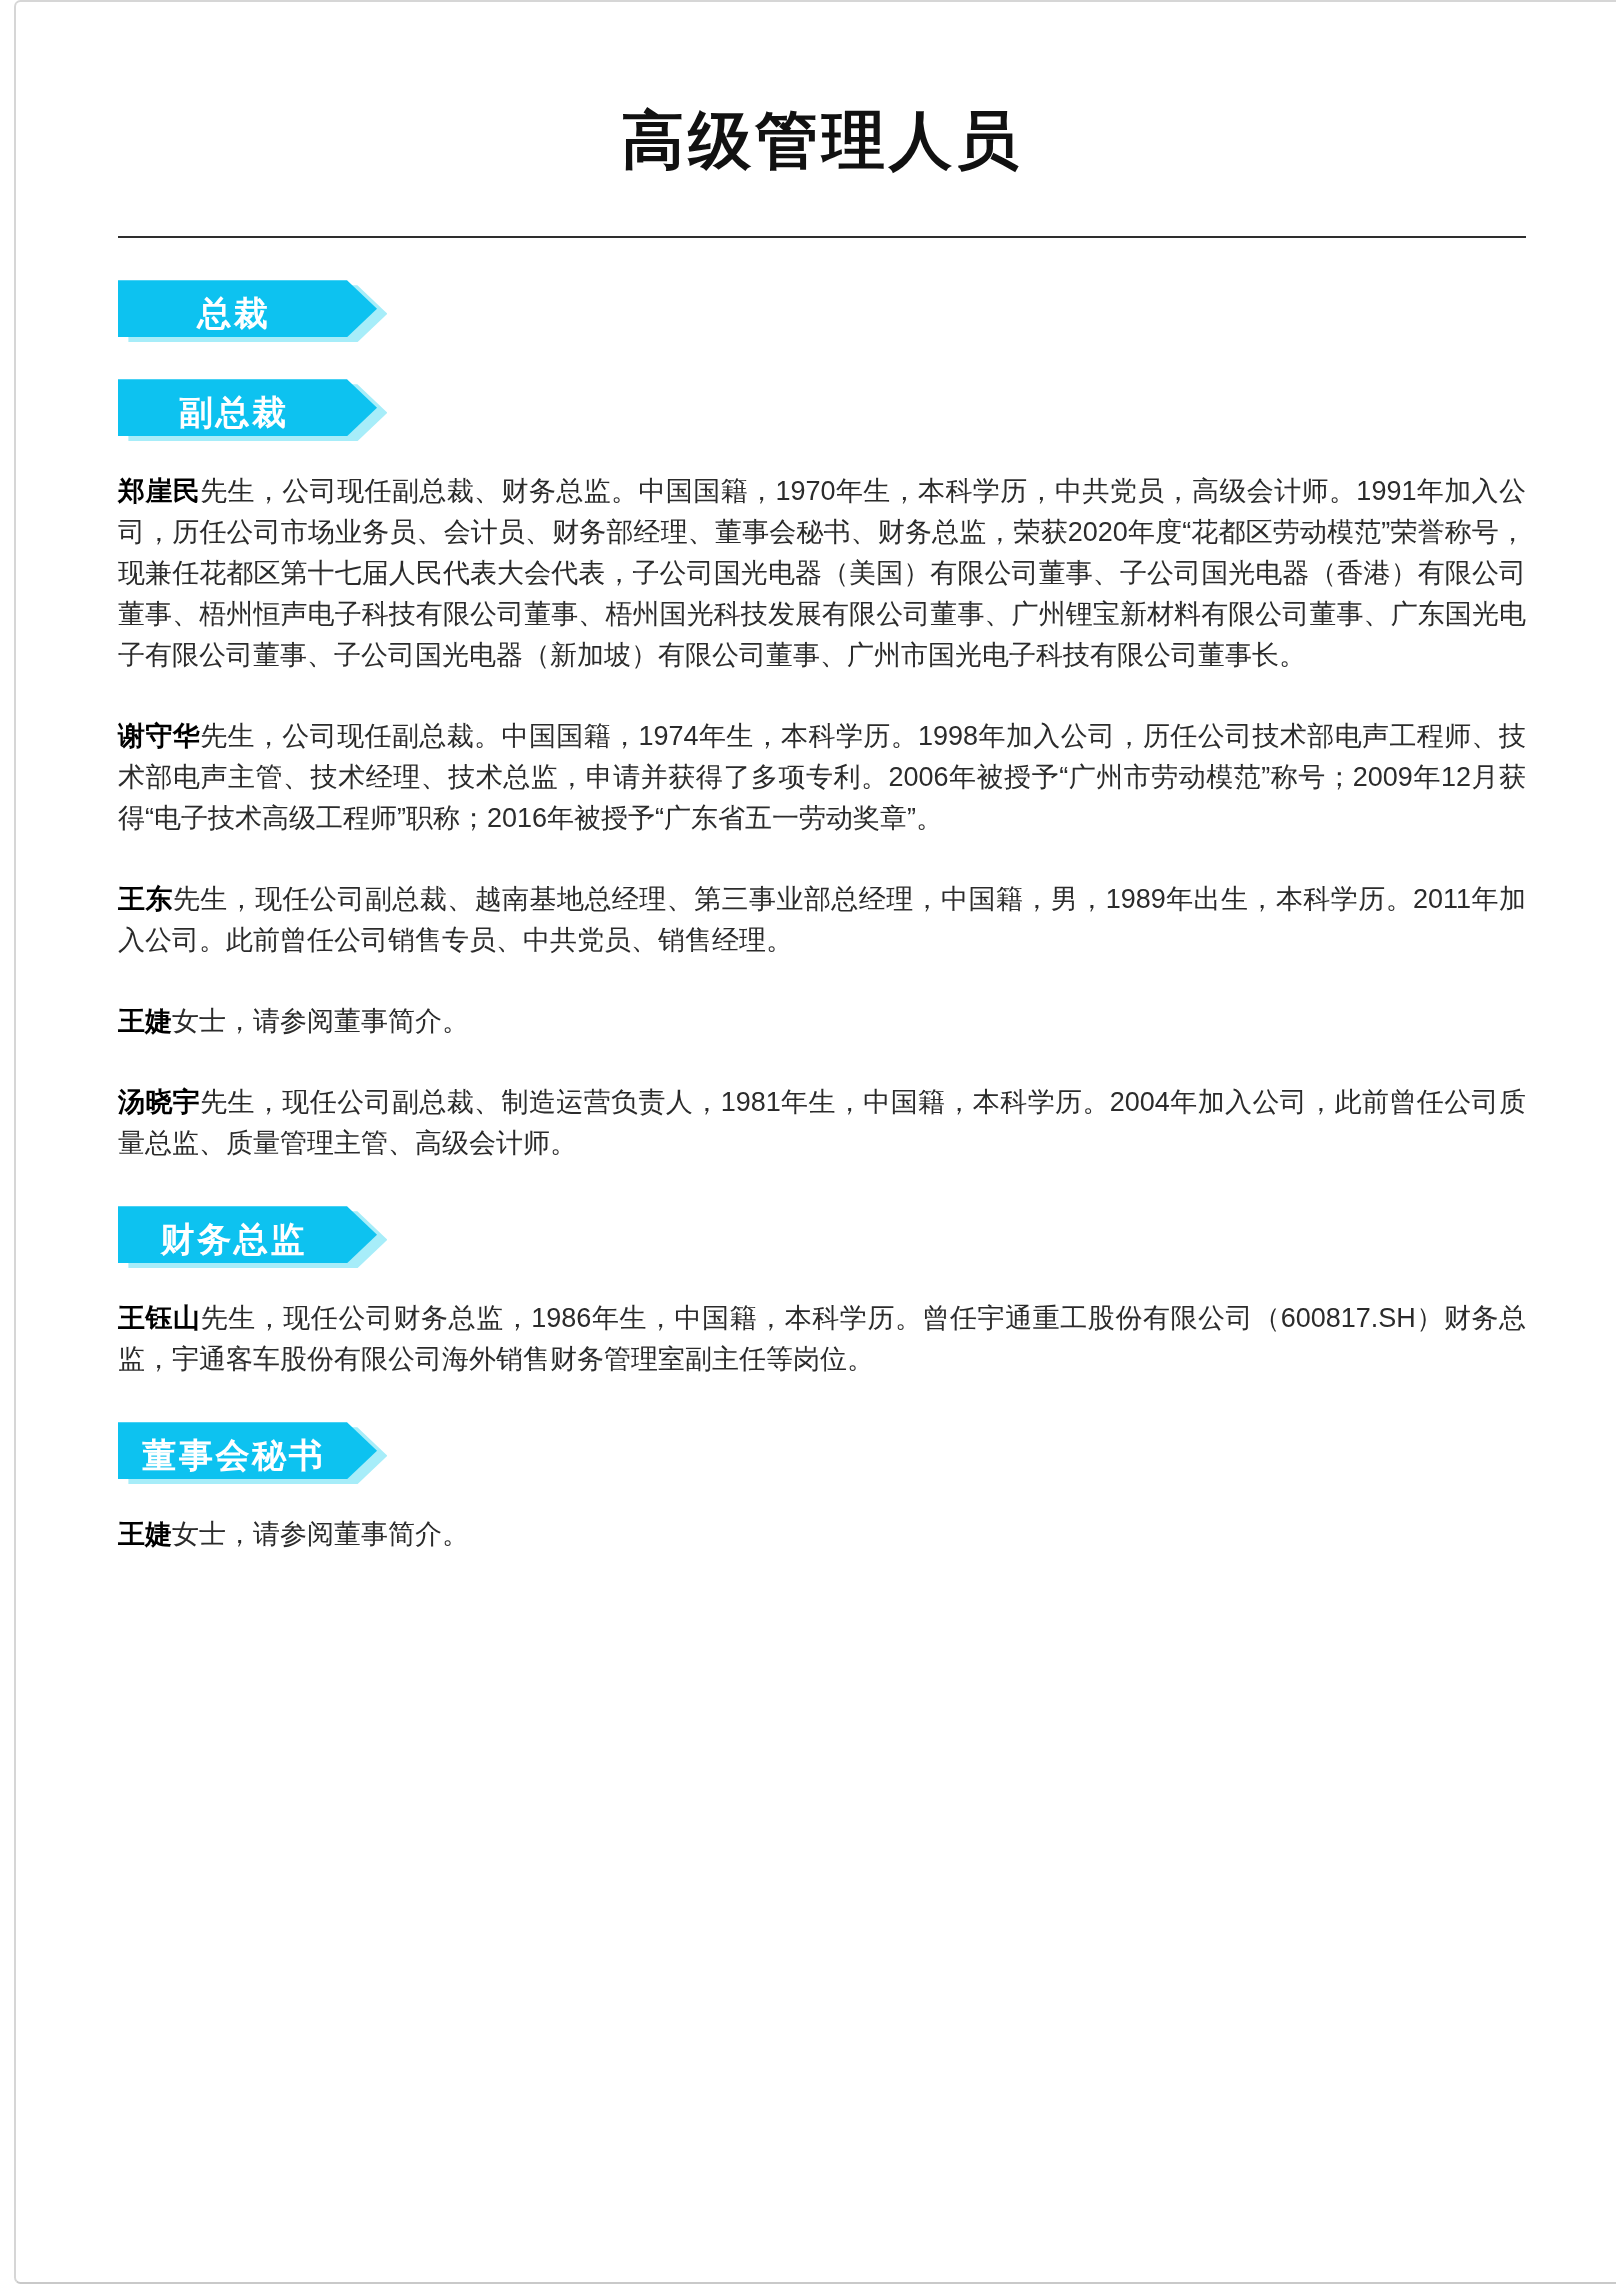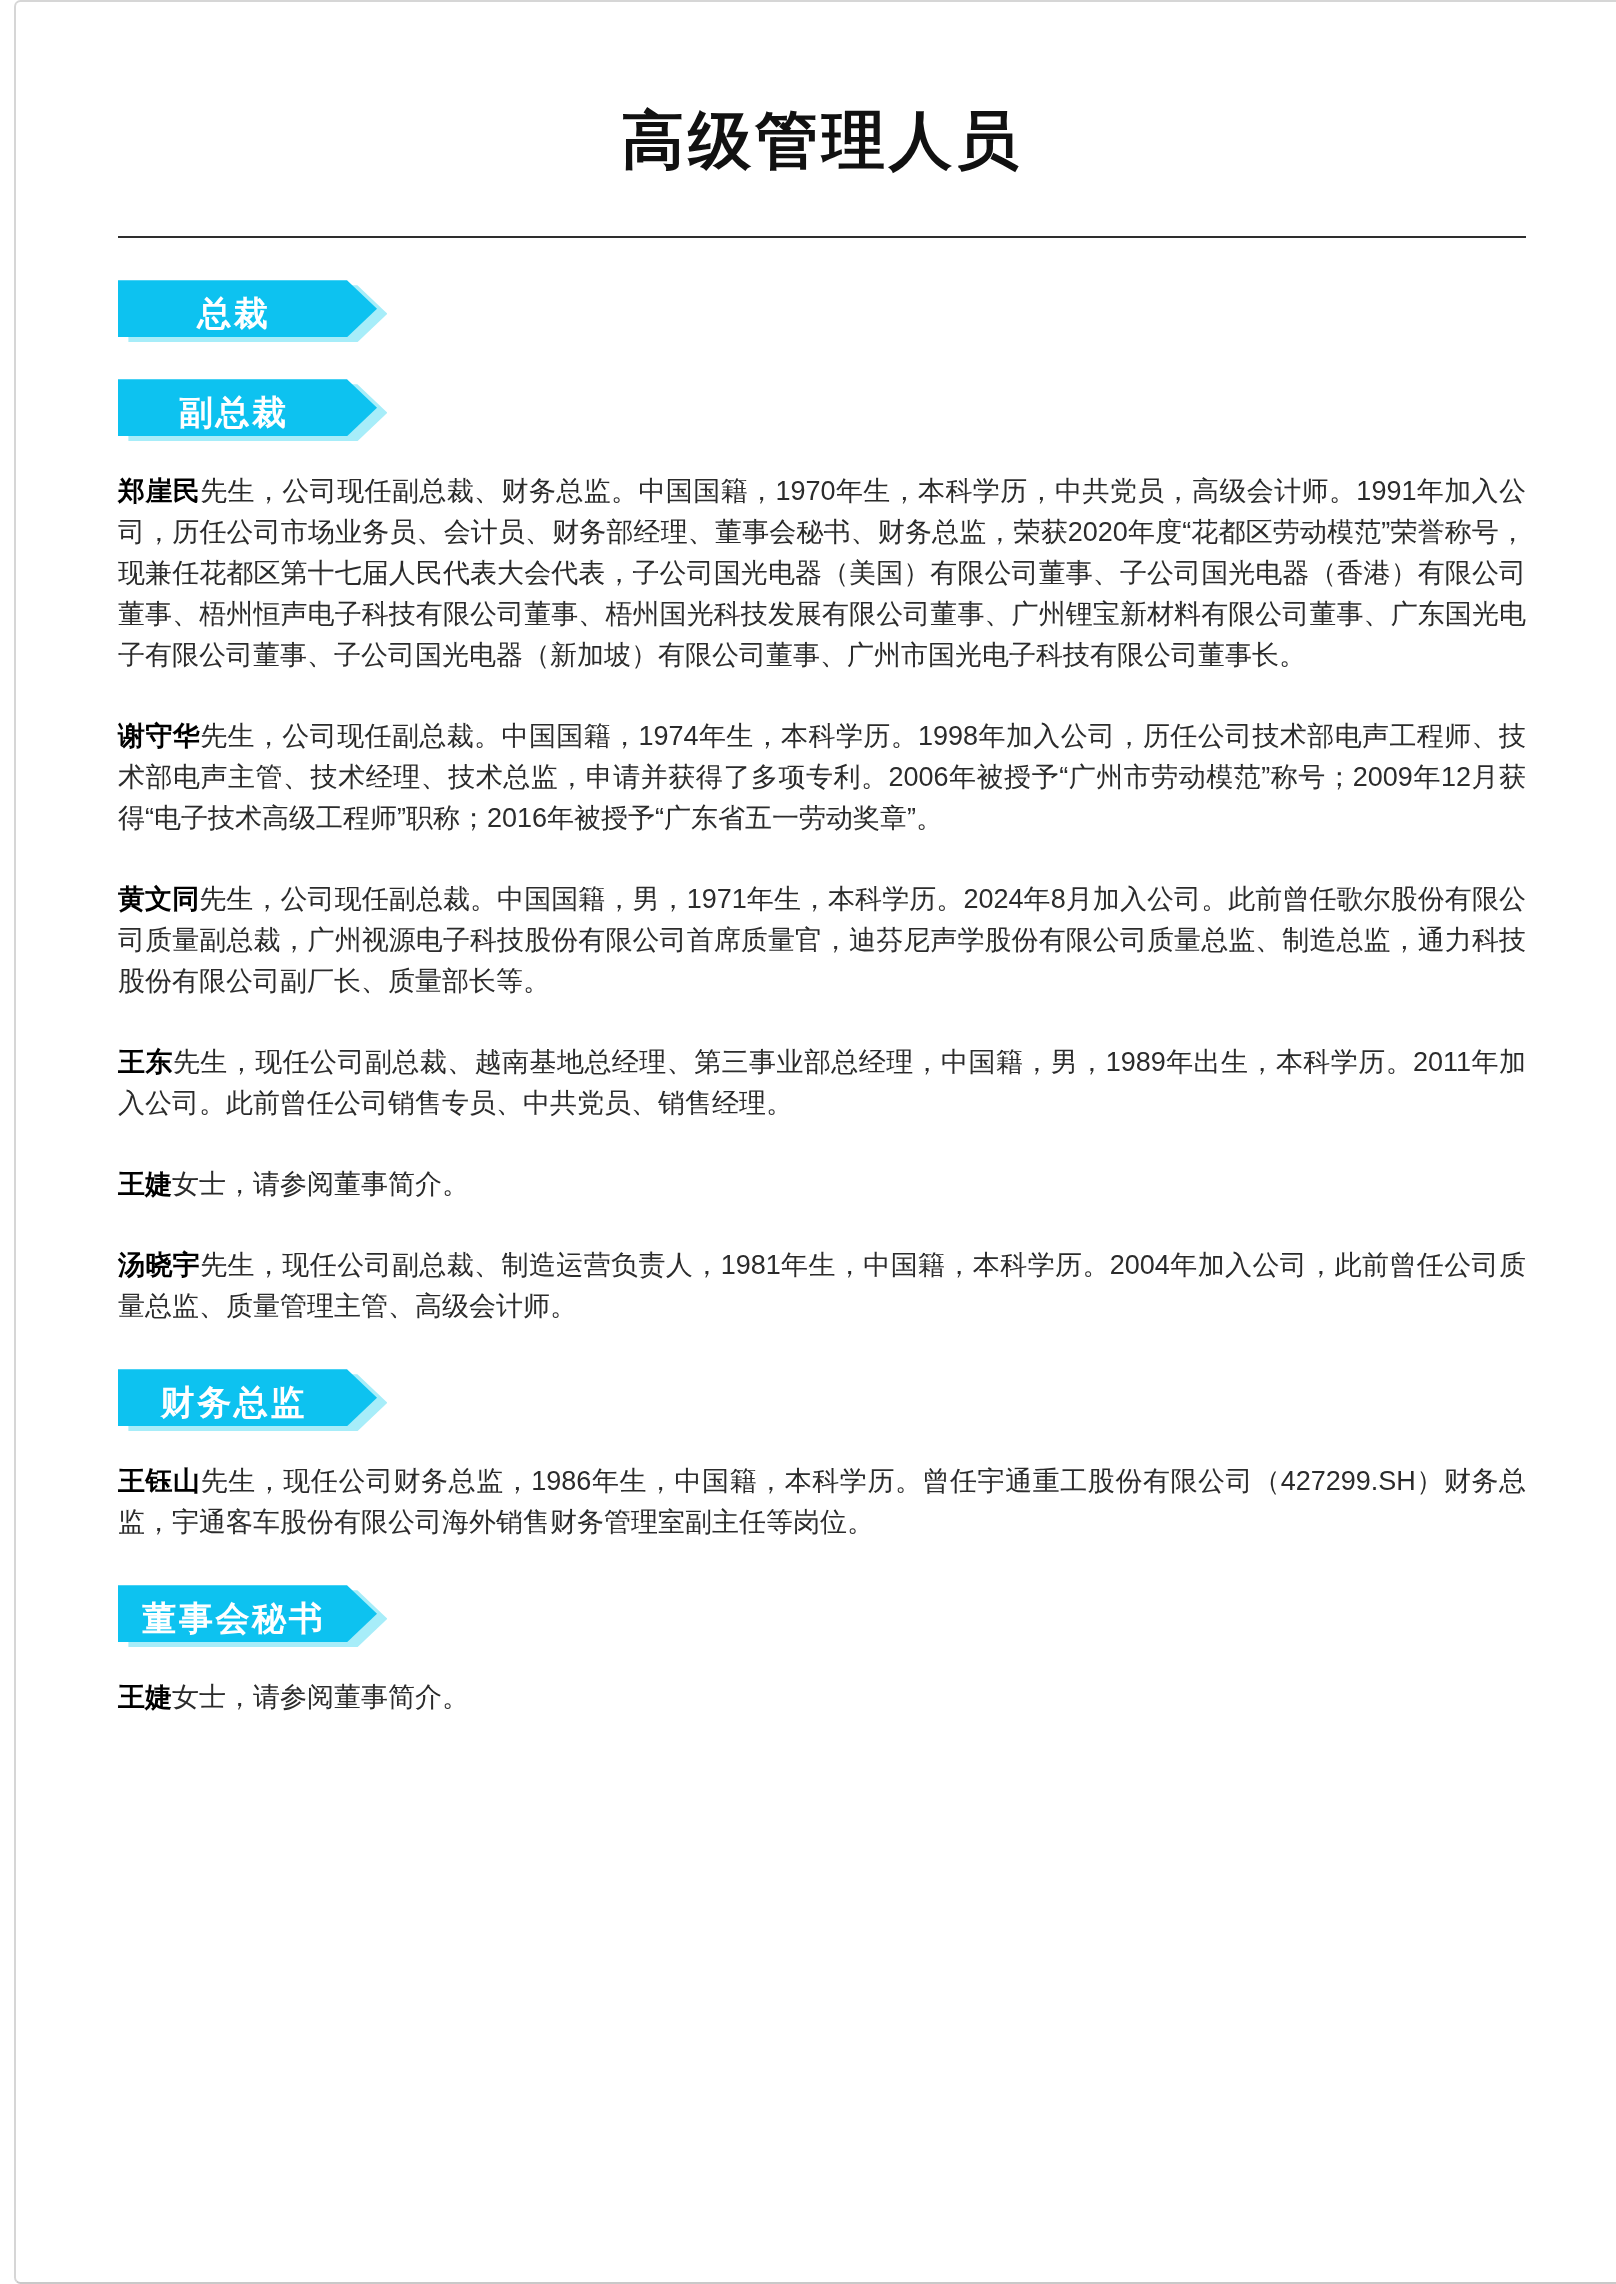--- a/index.html
+++ b/index.html
@@ -113,34 +113,33 @@
 
     <section>
       <div class="banner">
         <div class="shadow-arrow"></div>
         <div class="main-arrow">
           <span class="banner-label">副总裁</span>
         </div>
       </div>
       <p class="bio"><b class="person-name">郑崖民</b><span>先生，公司现任副总裁、财务总监。中国国籍，1970年生，本科学历，中共党员，高级会计师。1991年加入公司，历任公司市场业务员、会计员、财务部经理、董事会秘书、财务总监，荣获2020年度“花都区劳动模范”荣誉称号，现兼任花都区第十七届人民代表大会代表，子公司国光电器（美国）有限公司董事、子公司国光电器（香港）有限公司董事、梧州恒声电子科技有限公司董事、梧州国光科技发展有限公司董事、广州锂宝新材料有限公司董事、广东国光电子有限公司董事、子公司国光电器（新加坡）有限公司董事、广州市国光电子科技有限公司董事长。</span></p>
       <p class="bio"><b class="person-name">谢守华</b><span>先生，公司现任副总裁。中国国籍，1974年生，本科学历。1998年加入公司，历任公司技术部电声工程师、技术部电声主管、技术经理、技术总监，申请并获得了多项专利。2006年被授予“广州市劳动模范”称号；2009年12月获得“电子技术高级工程师”职称；2016年被授予“广东省五一劳动奖章”。</span></p>
-      <p class="bio"><b class="person-name">黄文同</b><span>先生，公司现任副总裁。中国国籍，男，1971年生，本科学历。2024年8月加入公司。此前曾任歌尔股份有限公司质量副总裁，广州视源电子科技股份有限公司首席质量官，迪芬尼声学股份有限公司质量总监、制造总监，通力科技股份有限公司副厂长、质量部长等。</span></p>
       <p class="bio"><b class="person-name">王东</b><span>先生，现任公司副总裁、越南基地总经理、第三事业部总经理，中国籍，男，1989年出生，本科学历。2011年加入公司。此前曾任公司销售专员、中共党员、销售经理。</span></p>
       <p class="bio"><b class="person-name">王婕</b><span>女士，请参阅董事简介。</span></p>
       <p class="bio"><b class="person-name">汤晓宇</b><span>先生，现任公司副总裁、制造运营负责人，1981年生，中国籍，本科学历。2004年加入公司，此前曾任公司质量总监、质量管理主管、高级会计师。</span></p>
     </section>
 
     <section>
       <div class="banner">
         <div class="shadow-arrow"></div>
         <div class="main-arrow">
           <span class="banner-label">财务总监</span>
         </div>
       </div>
-      <p class="bio"><b class="person-name">王钰山</b><span>先生，现任公司财务总监，1986年生，中国籍，本科学历。曾任宇通重工股份有限公司（427299.SH）财务总监，宇通客车股份有限公司海外销售财务管理室副主任等岗位。</span></p>
+      <p class="bio"><b class="person-name">王钰山</b><span>先生，现任公司财务总监，1986年生，中国籍，本科学历。曾任宇通重工股份有限公司（600817.SH）财务总监，宇通客车股份有限公司海外销售财务管理室副主任等岗位。</span></p>
     </section>
 
     <section>
       <div class="banner">
         <div class="shadow-arrow"></div>
         <div class="main-arrow">
           <span class="banner-label">董事会秘书</span>
         </div>
       </div>
       <p class="bio"><b class="person-name">王婕</b><span>女士，请参阅董事简介。</span></p>

